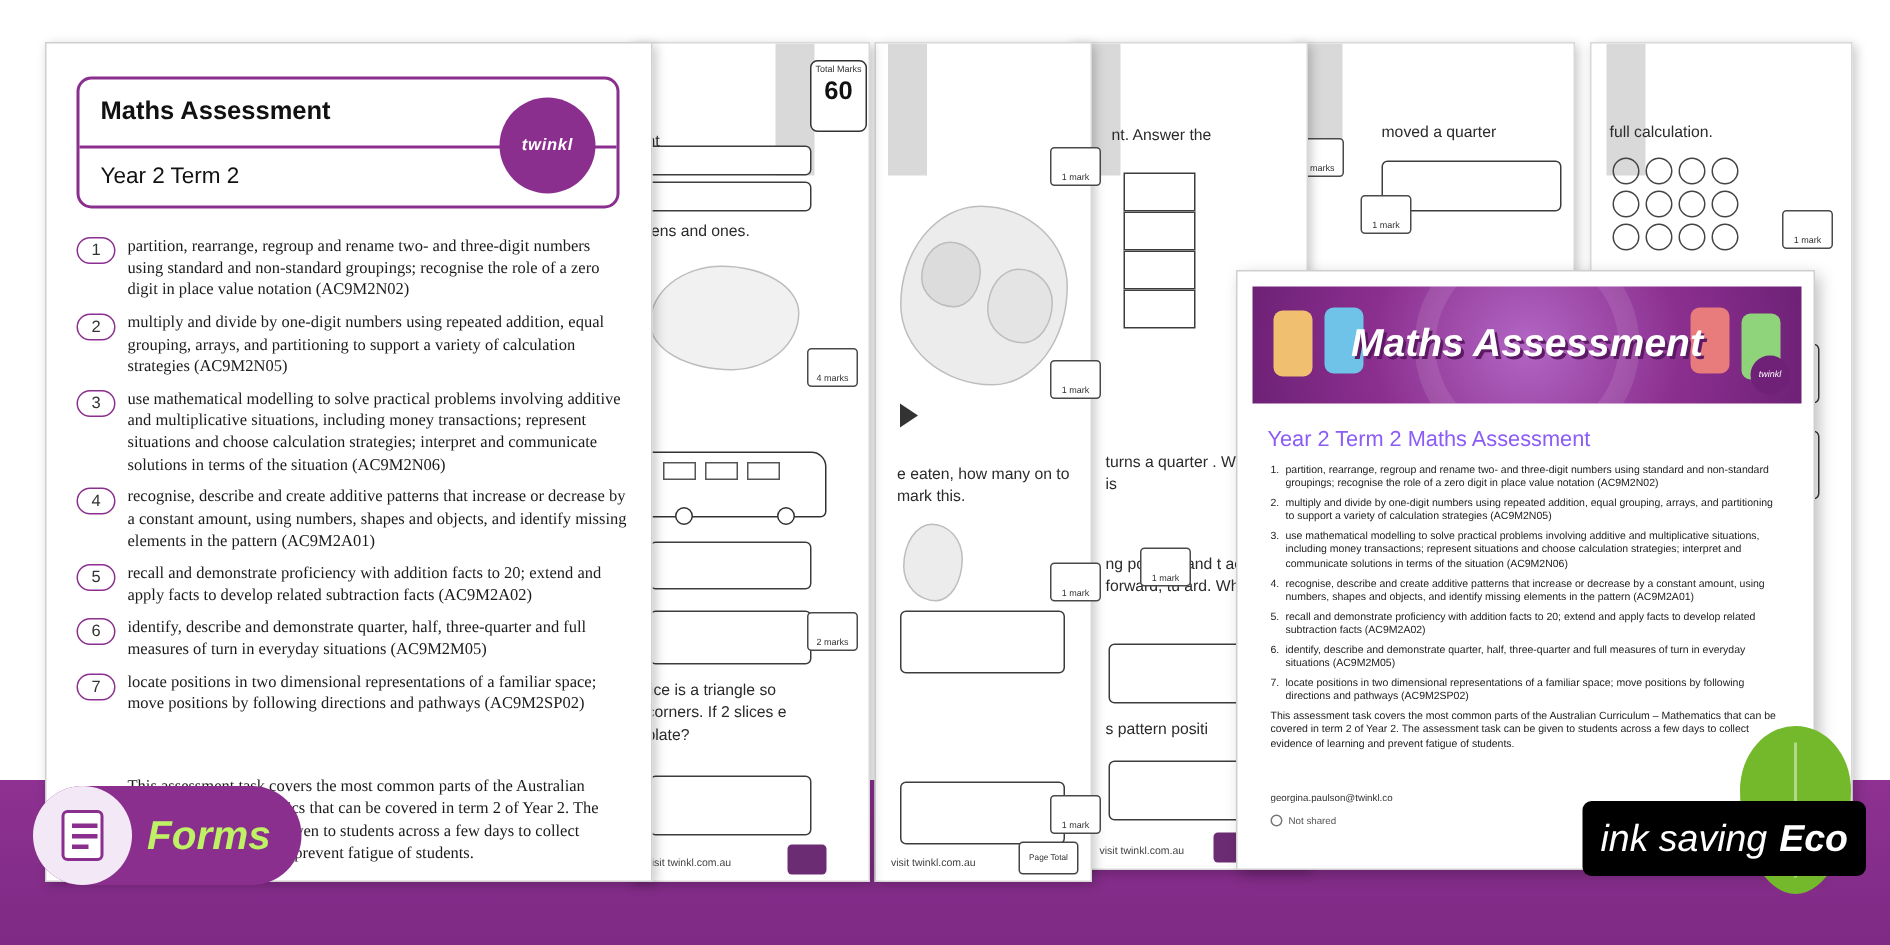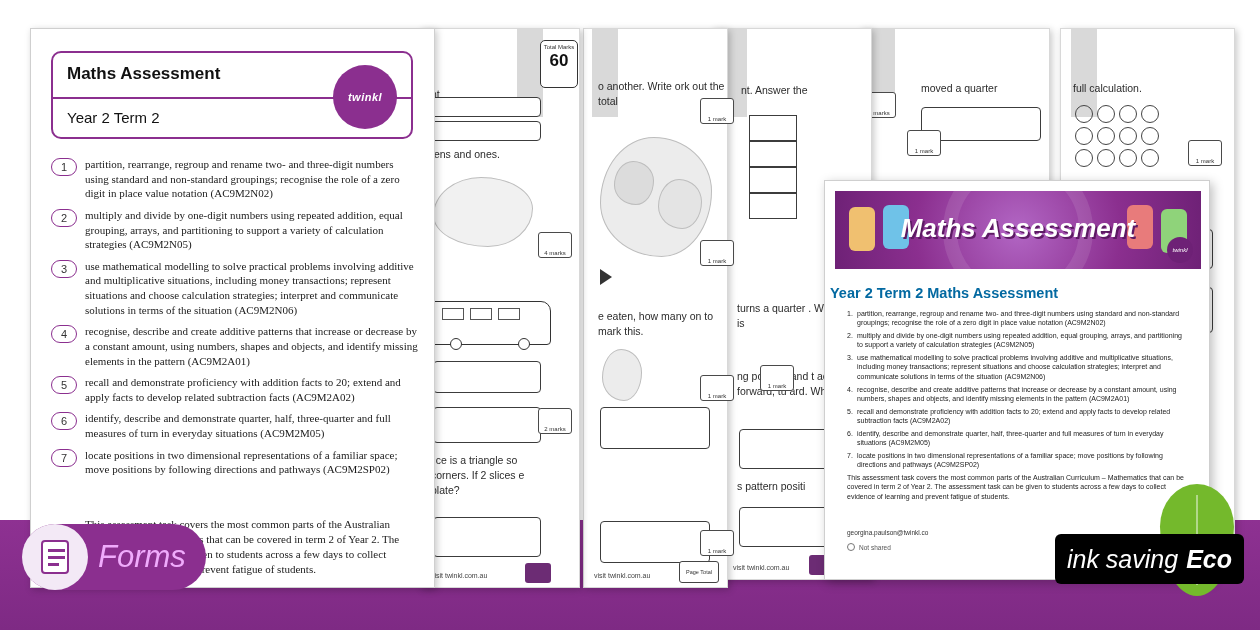--- a/index.html
+++ b/index.html
@@ -220,24 +220,24 @@
     font-style: italic;
     text-shadow: 2px 2px 0 #5d1a64;
   }
   .hero {
     position: absolute;
     width: 26px; height: 44px;
     border-radius: 6px;
   }
   .thumb-heading {
     position: absolute;
-    left: 5px; top: 104px;
+    left: 20px; top: 104px;
     font-size: 14.5px;
-    font-weight: bold;
-    color: #0369a1;
+    font-weight: normal;
+    color: #8b5cf6;
   }
   .thumb-list {
     position: absolute;
     left: 22px; top: 128px;
     width: 340px;
   }
   .thumb-li {
     display: flex;
     margin-bottom: 4px;
   }
@@ -301,23 +301,23 @@
     background: #fff;
   }
   .forms-doc i {
     position: absolute;
     left: 5px;
     height: 2.5px;
     background: #8b2f8f;
     display: block;
   }
   .forms-label {
-    color: #f0abfc;
-    font-size: 31px;
-    font-weight: normal;
+    color: #bef264;
+    font-size: 27px;
+    font-weight: bold;
     font-style: italic;
   }
 
   
   #eco {
     position: absolute;
     right: 16px; top: 534px;
     height: 50px;
     display: flex; align-items: center;
     background: #000000;
@@ -458,21 +458,20 @@
       <div class="answer-box" style="left:26px; top:478px; width:110px; height:40px;"></div>
       <div class="footer-note" style="left:20px;">visit twinkl.com.au</div>
       <div class="footer-logo" style="left:96px;"></div>
     </div>
   </div>
   <div class="mark-box" style="left:760px; top:365px;">1 mark</div>
 
   <div class="page" id="p3" style="left:583px; top:28px; width:145px; height:560px;">
     <div class="tab" style="left:8px;"></div>
     <div class="page-body">
-      <div class="snippet-text" style="left:14px; top:50px; width:128px;">o another. Write ork out the total</div>
       <div class="blob" style="left:16px; top:108px; width:112px; height:120px;"></div>
       <div class="blob" style="left:30px; top:132px; width:40px; height:44px; background:#dcdcdc;"></div>
       <div class="blob" style="left:74px; top:150px; width:44px; height:50px; background:#e4e4e4;"></div>
       <div class="arrow-right" style="left:16px; top:240px;"></div>
       <div class="snippet-text" style="left:14px; top:280px; width:128px;">e eaten, how many on to mark this.</div>
       <div class="blob" style="left:18px; top:320px; width:40px; height:52px;"></div>
       <div class="answer-box" style="left:16px; top:378px; width:110px; height:42px;"></div>
       <div class="answer-box" style="left:16px; top:492px; width:110px; height:42px;"></div>
       <div class="footer-note" style="left:10px;">visit twinkl.com.au</div>
       <div class="page-total" style="left:95px;">Page Total</div>

